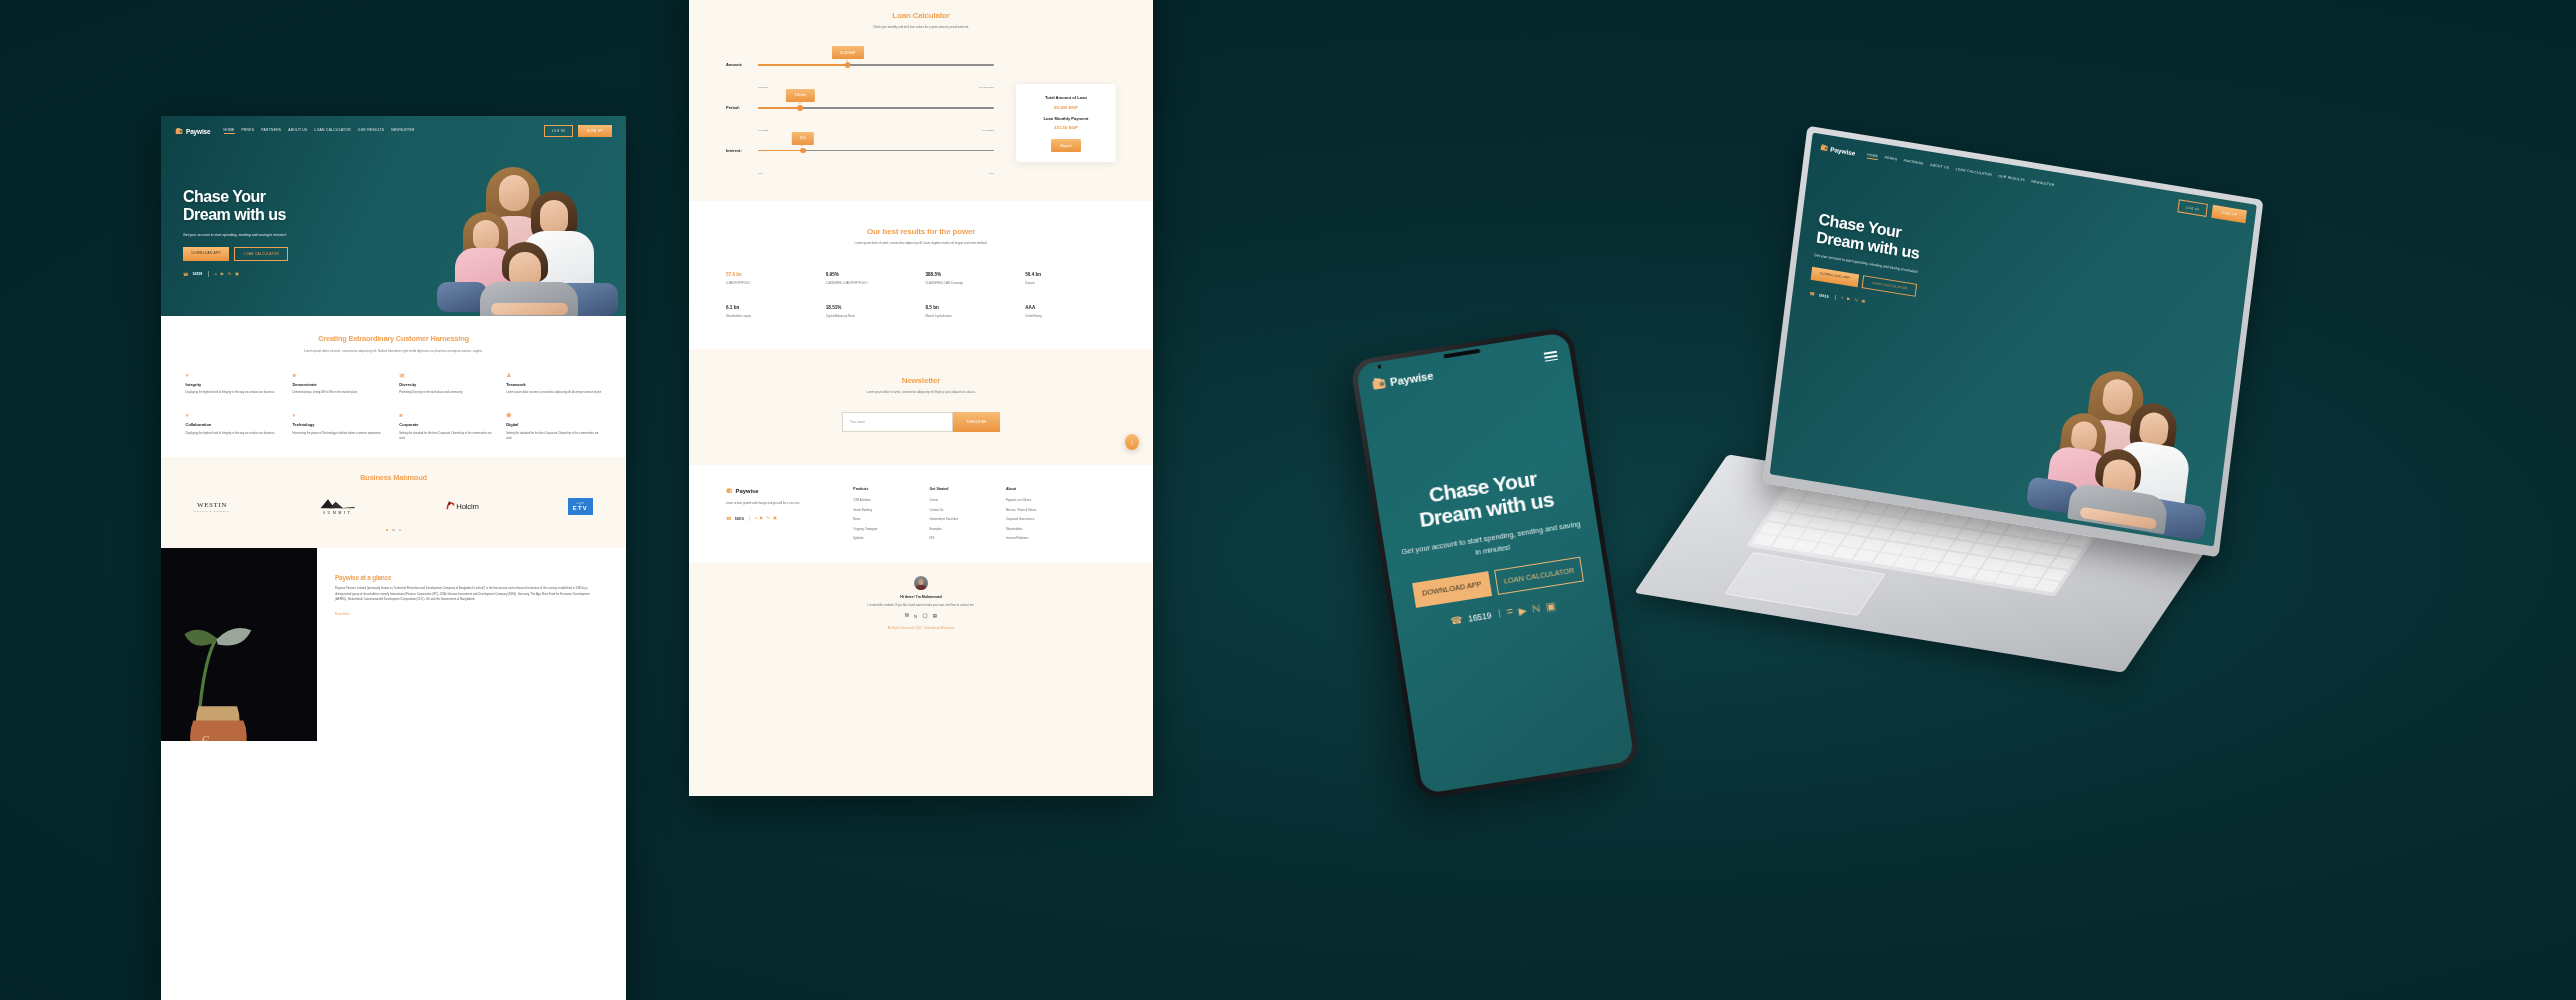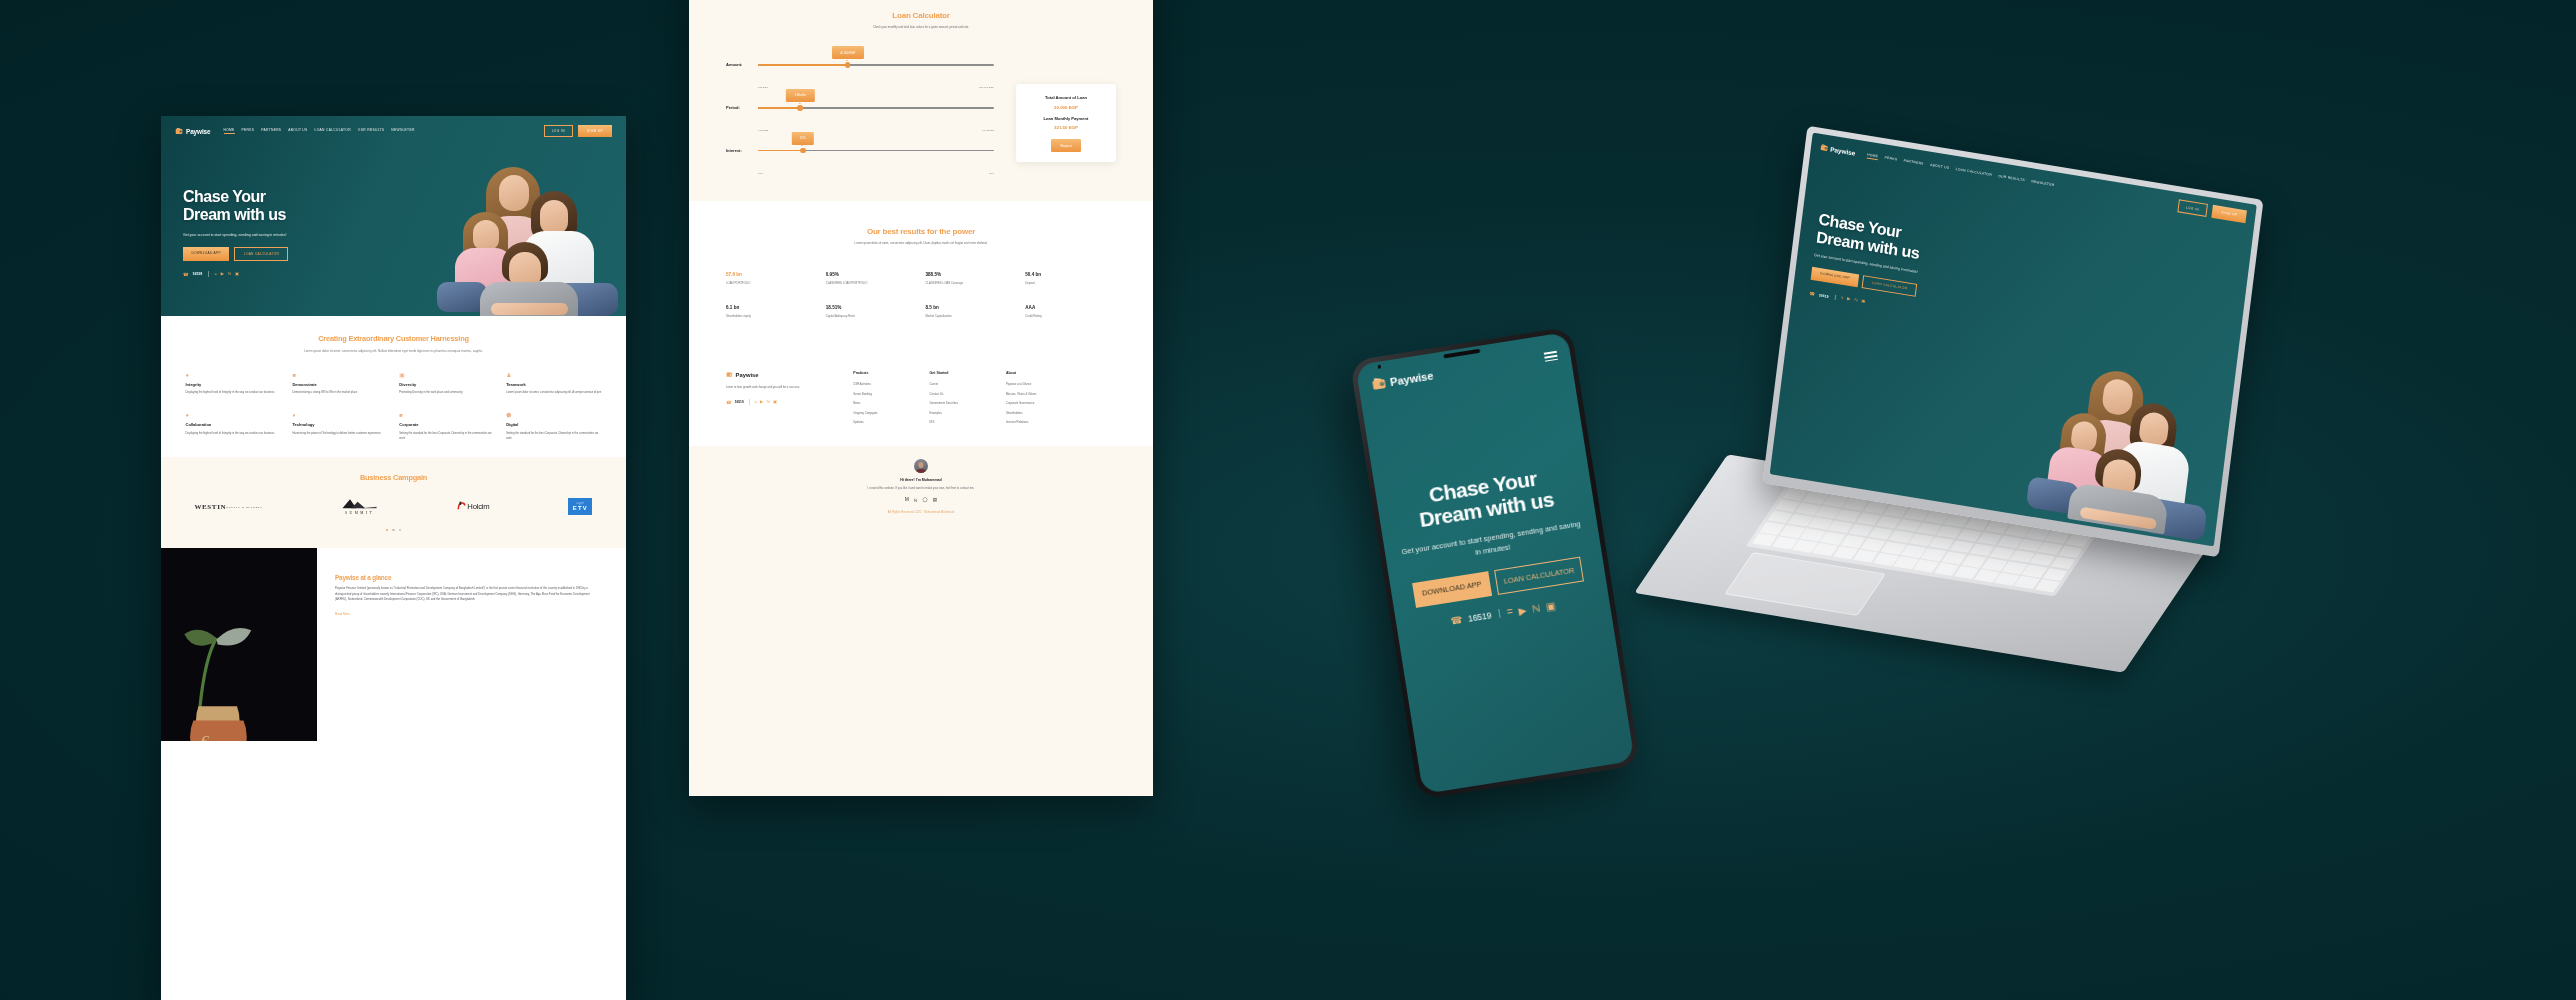--- a/index.html
+++ b/index.html
@@ -382,23 +382,23 @@
         </div>
       <div>
           <div class="val-ico">⬟</div>
           <div class="val-name">Digital</div>
           <div class="val-desc">Setting the standard for the best Corporate Citizenship in the communities we work</div>
         </div>
     </div>
   </div>
 
   <div class="dp-partners">
-    <div class="sec-title hdg-orange center">Business Campgain</div>
+    <div class="sec-title hdg-orange center">Business Mahmoud</div>
     <div class="plogos">
-      <div class="plogo" style="font-weight:bold;">
+      <div class="plogo" style="flex-direction:column;">
         <div style="font-family:'Liberation Serif',serif;font-size:7px;letter-spacing:0.6px;color:#2b2b30;">WESTIN</div>
         <div style="font-family:'Liberation Serif',serif;font-size:2.2px;letter-spacing:0.9px;color:#4a4a50;margin-top:1.3px;">HOTELS &amp; RESORTS</div>
       </div>
       <div class="plogo" style="flex-direction:column;">
         <svg width="37" height="11.6" viewBox="0 0 58 18">
           <path d="M2 16 L14 2 L24 16 Z" fill="#1c1c20"></path>
           <path d="M16 16 L26 6 L38 16 Z" fill="#2e2e34"></path>
           <path d="M30 16 L56 14 L56 16 Z" fill="#4a4a50"></path>
         </svg>
         <div style="font-family:'Liberation Serif',serif;font-size:3.5px;letter-spacing:2.6px;color:#1c1c20;margin-top:1.3px;">SUMMIT</div>
@@ -554,20 +554,29 @@
           <div class="res-v">8.5 bn</div>
           <div class="res-l">Market Capitalization</div>
         </div>
       <div>
           <div class="res-v">AAA</div>
           <div class="res-l">Credit Rating</div>
         </div>
     </div>
   </div>
 
+  <div class="cp-news">
+    <div class="cp-title hdg-orange">Newsletter</div>
+    <div class="cp-sub">Lorem ipsum dolor sit amet, consectetur adipiscing elit. Eget ac quis aliquam arcu lacus.</div>
+    <div class="nl-form">
+      <div class="nl-input">Your email</div>
+      <div class="nl-btn">SUBSCRIBE</div>
+    </div>
+    <div class="totop">↑</div>
+  </div>
 
   <div class="cp-footer">
     <div class="f-brand">
       <div class="f-logo">
         <svg class="wallet-ico" style="width:7px;height:7px" viewBox="0 0 24 24">
           <rect x="2" y="6" width="19" height="14" rx="2.5" fill="#F2A254"></rect>
           <path d="M5 6 L5 3.5 Q5 2.3 6.3 2.6 L15 4.6 Q16 4.9 16 6 Z" fill="#F7BB74"></path>
           <circle cx="16" cy="13" r="3" fill="#fff"></circle>
           <circle cx="16" cy="13" r="1.2" fill="#F2A254"></circle>
         </svg>

